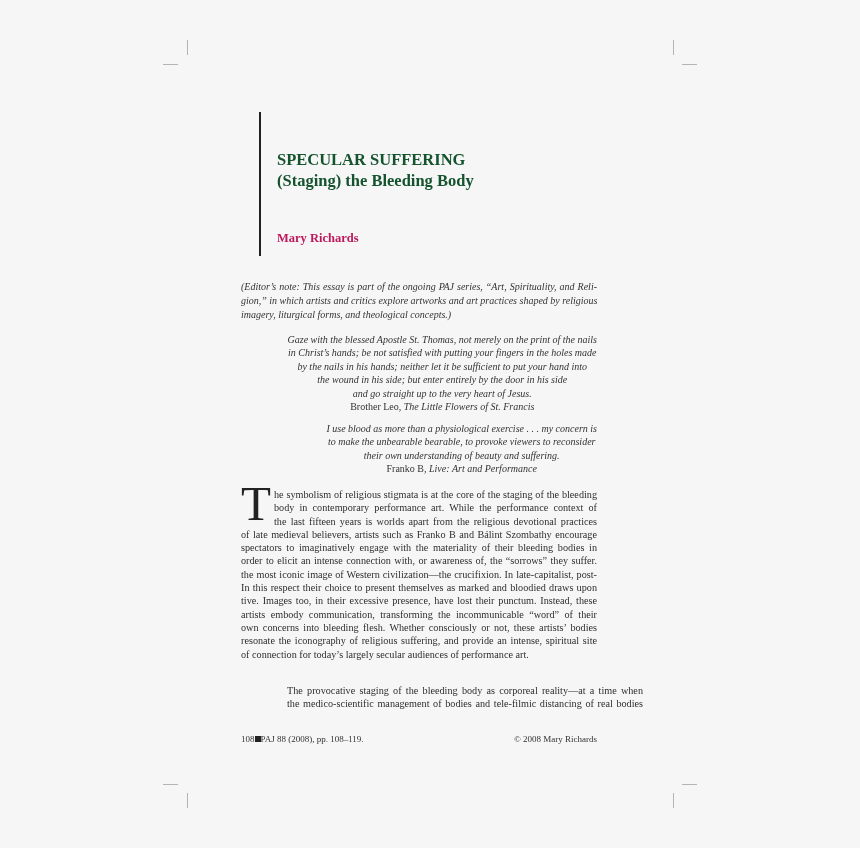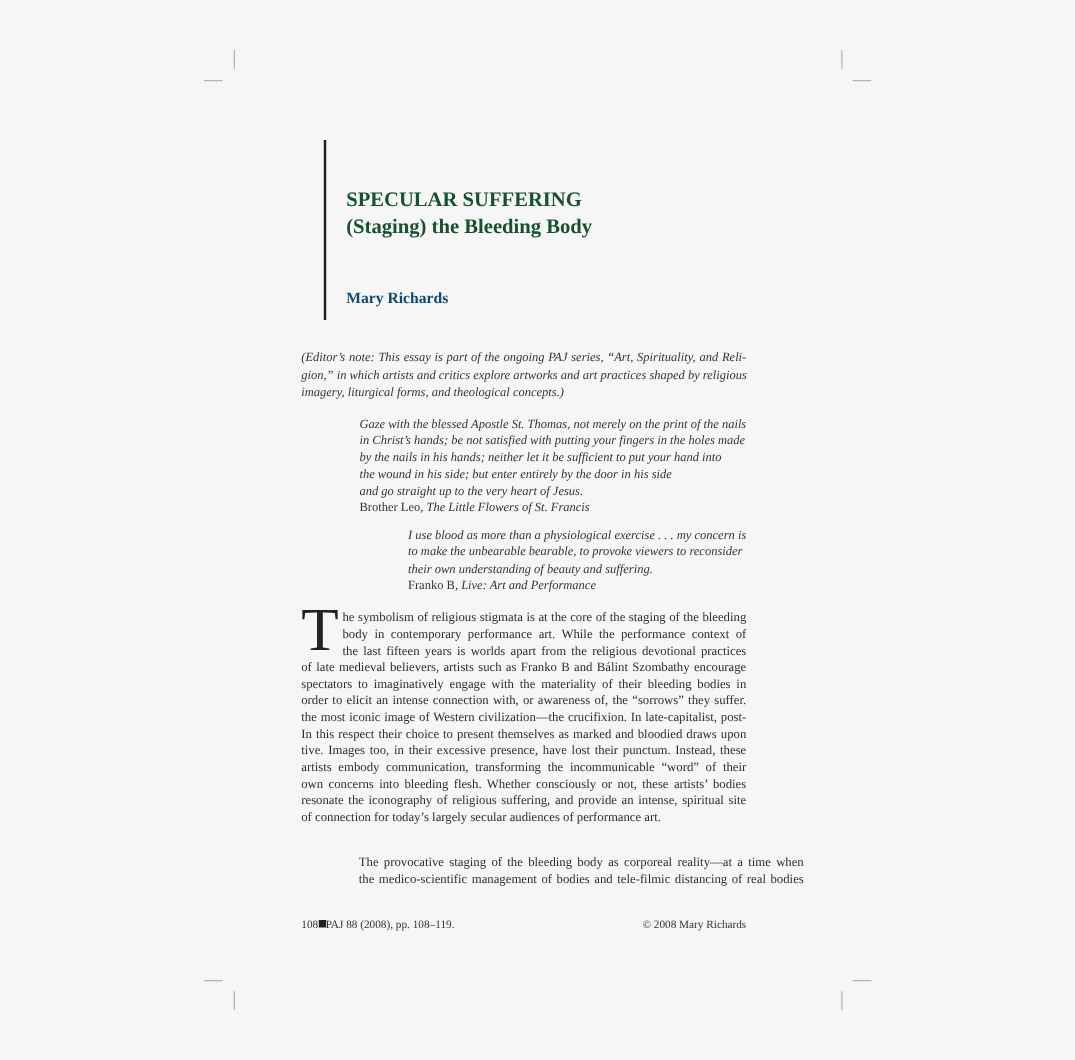--- a/index.html
+++ b/index.html
@@ -20,34 +20,34 @@
     width: 1.5px; height: 144px; background: #222;
   }
   .title {
     position: absolute; left: 277px; top: 149px;
     font-weight: bold; font-size: 16.5px; line-height: 21px;
     color: #14532d; margin: 0;
   }
   .title span { display: block; white-space: nowrap; }
   .author {
     position: absolute; left: 277px; top: 231px;
-    font-weight: bold; font-size: 12.5px; color: #0c4a6e; margin: 0;
+    font-weight: bold; font-size: 12.5px; color: #be185d; margin: 0;
   }
   .editor-note {
     position: absolute; left: 241px; top: 280px; width: 356px;
     font-style: italic; font-size: 10px; line-height: 14px;
     text-align: justify; color: #333;
   }
   .editor-note span { display: block; text-align-last: justify; white-space: nowrap; }
   .editor-note span.last { text-align-last: left; }
 
   .epigraph {
     position: absolute; right: 263px;
     font-size: 10px; line-height: 13.4px;
-    text-align: left; color: #333; margin-left: 36px;
+    text-align: center; color: #333; margin-left: 36px;
   }
   .epigraph .line { display: block; font-style: italic; white-space: nowrap; }
   .epigraph .attr { display: block; white-space: nowrap; }
   .epigraph .attr i { font-style: italic; }
   .ep1 { top: 333px; }
   .ep2 { top: 422px; }
 
   .body-text {
     position: absolute; left: 241px; width: 356px;
     font-size: 10.2px; line-height: 13.3px; color: #2e2e2e;

